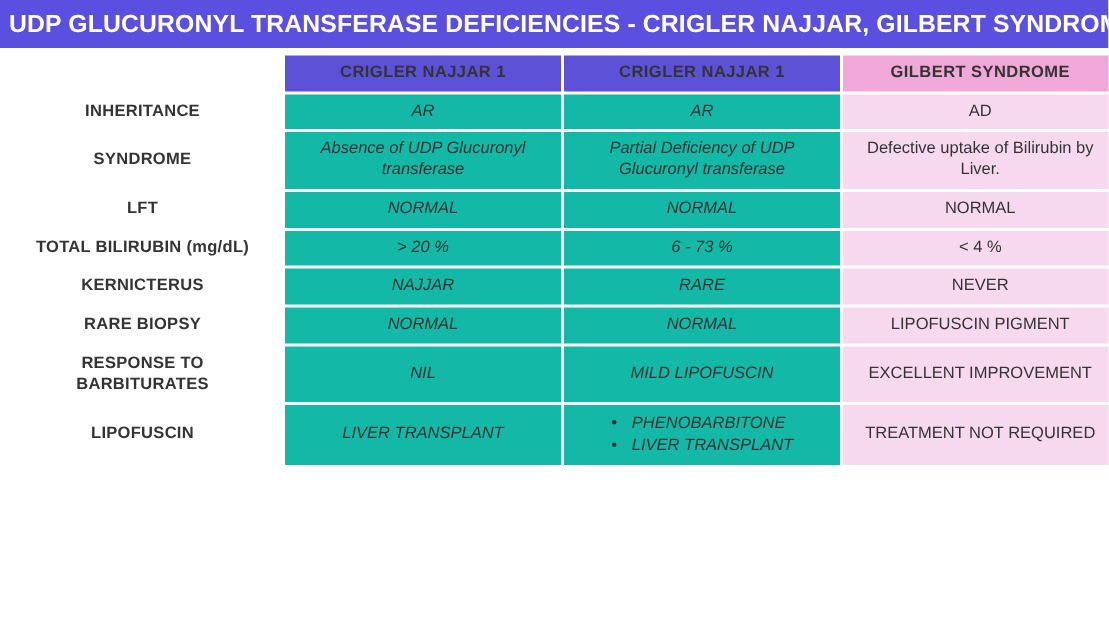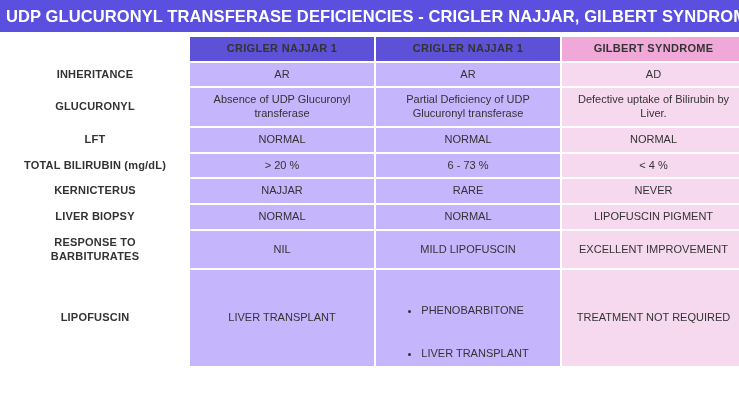--- a/index.html
+++ b/index.html
@@ -76,35 +76,34 @@
   
   .rowlabel {
     color: #4a3fc4;
     font-weight: bold;
     font-size: 10.5px;
     letter-spacing: 0.2px;
     background: transparent;
     margin-left: 31px;
   }
   
-  .cell-purple { background: #c4b5fd; }
+  .cell-purple { background: #14b8a6; font-style: italic; }
   .cell-pink   { background: #f7d9ef; }
 
   .bullets {
     display: inline-block;
     text-align: left;
     margin: 0;
     padding: 0 0 0 14px;
     list-style: disc;
   }
   .bullets li {
     font-size: 11px;
     color: #333333;
     line-height: 1.35;
-    margin-top: 28px;
   }
 </style>
 </head>
 <body>
 
 <div class="page">
 
   <div class="header">
     <div class="header-title">UDP GLUCURONYL TRANSFERASE DEFICIENCIES - CRIGLER NAJJAR, GILBERT SYNDROME</div>
   </div>
@@ -125,21 +124,21 @@
       </tr>
 
       <tr>
         <td class="rowlabel">INHERITANCE</td>
         <td class="cell-purple">AR</td>
         <td class="cell-purple">AR</td>
         <td class="cell-pink">AD</td>
       </tr>
 
       <tr>
-        <td class="rowlabel">GLUCURONYL</td>
+        <td class="rowlabel">SYNDROME</td>
         <td class="cell-purple">Absence of UDP Glucuronyl transferase</td>
         <td class="cell-purple">Partial Deficiency of UDP Glucuronyl transferase</td>
         <td class="cell-pink">Defective uptake of Bilirubin by Liver.</td>
       </tr>
 
       <tr>
         <td class="rowlabel">LFT</td>
         <td class="cell-purple">NORMAL</td>
         <td class="cell-purple">NORMAL</td>
         <td class="cell-pink">NORMAL</td>
@@ -153,21 +152,21 @@
       </tr>
 
       <tr>
         <td class="rowlabel">KERNICTERUS</td>
         <td class="cell-purple">NAJJAR</td>
         <td class="cell-purple">RARE</td>
         <td class="cell-pink">NEVER</td>
       </tr>
 
       <tr>
-        <td class="rowlabel">LIVER BIOPSY</td>
+        <td class="rowlabel">RARE BIOPSY</td>
         <td class="cell-purple">NORMAL</td>
         <td class="cell-purple">NORMAL</td>
         <td class="cell-pink">LIPOFUSCIN PIGMENT</td>
       </tr>
 
       <tr>
         <td class="rowlabel">RESPONSE TO BARBITURATES</td>
         <td class="cell-purple">NIL</td>
         <td class="cell-purple">MILD LIPOFUSCIN</td>
         <td class="cell-pink">EXCELLENT IMPROVEMENT</td>

